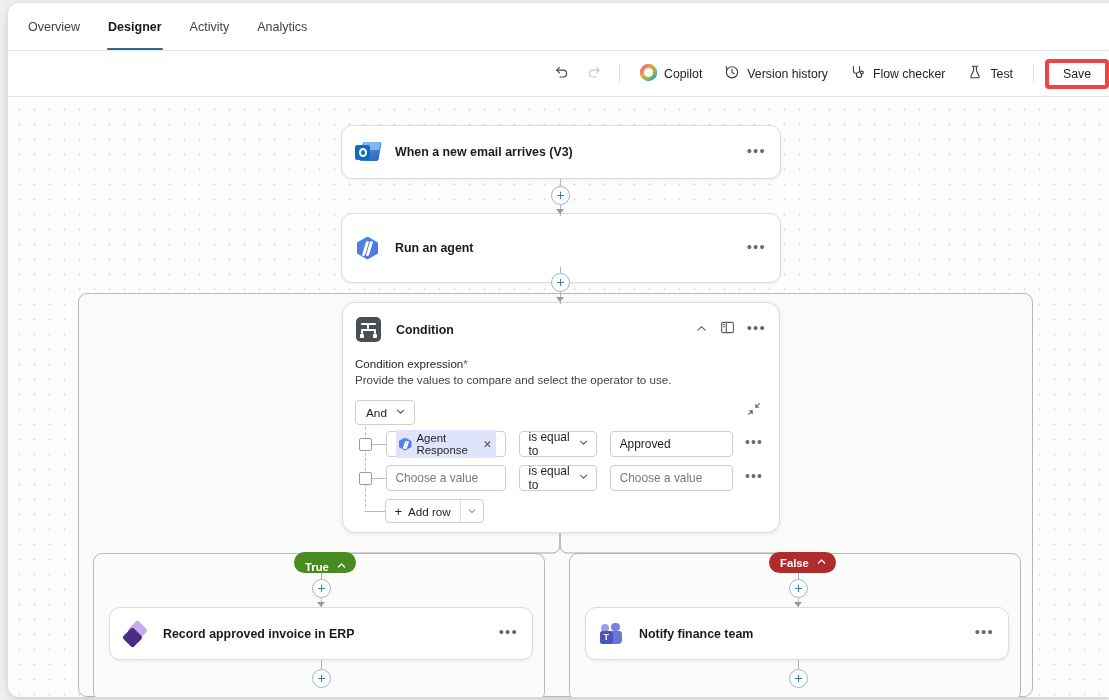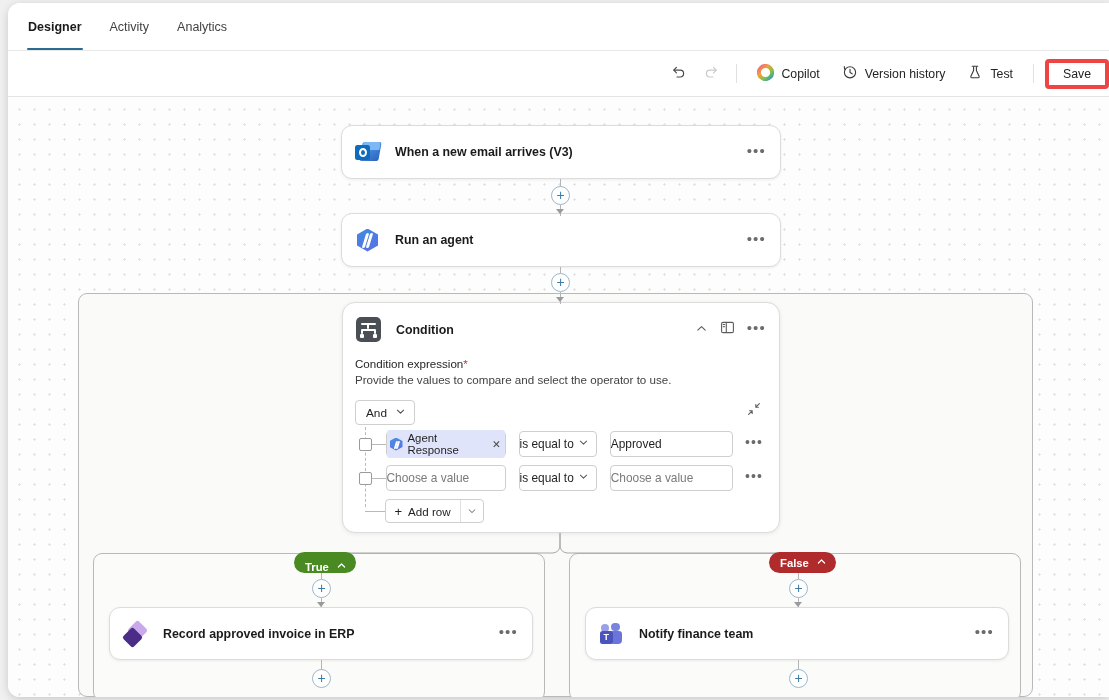--- a/index.html
+++ b/index.html
@@ -301,21 +301,21 @@
     z-index: 2;
     margin-left: -6.5px;
   }
   .connector { width: 14px; height: 1px; background: #b9b9b9; flex: none; }
   .fld {
     height: 26px;
     border: 1px solid #cfcfcf;
     border-radius: 4px;
     background: #fff;
     display: flex; align-items: center;
-    padding: 0 0;
+    padding: 0 9px;
     font-size: 11.9px;
     cursor: text;
   }
   .fld-left { width: 123px; }
   .fld-op { width: 80px; justify-content: space-between; padding-right: 7px; cursor: pointer; }
   .fld-right { width: 126px; text-align: center; }
   .ph { color: #7a7a7a; }
   .val { color: #1f1f1f; }
   .gap { width: 13px; }
   .row-ellipsis {
@@ -405,20 +405,23 @@
   svg.edge { position: absolute; overflow: visible; z-index: 1; }
 
   .chev { display: inline-block; }
 </style>
 </head>
 <body>
 
 <div class="app-frame">
 
   <div class="tabstrip">
+    <div class="tab">
+      <span>Overview</span>
+    </div>
     <div class="tab active">
       <span>Designer</span>
     </div>
     <div class="tab">
       <span>Activity</span>
     </div>
     <div class="tab">
       <span>Analytics</span>
     </div>
   </div>
@@ -467,20 +470,30 @@
       <span>
         <svg width="16" height="16" viewBox="0 0 16 16" fill="none">
           <circle cx="8" cy="8.3" r="5.6" stroke="#3b3b3b" stroke-width="1.1"></circle>
           <path d="M8 5.2v3.2l2.2 1.4" stroke="#3b3b3b" stroke-width="1.1" stroke-linecap="round"></path>
           <path d="M2.6 5.1 2.3 2.6" stroke="#3b3b3b" stroke-width="1.1" stroke-linecap="round"></path>
         </svg>
       </span>
       <span>Version history</span>
     </div>
 
+    <div class="cbtn">
+      <span>
+        <svg width="16" height="16" viewBox="0 0 16 16" fill="none">
+          <path d="M3.4 2.6v3.6a3.1 3.1 0 0 0 6.2 0V2.6" stroke="#3b3b3b" stroke-width="1.1" stroke-linecap="round"></path>
+          <path d="M6.5 9.3v1.6a2.6 2.6 0 0 0 5.2 0v-.9" stroke="#3b3b3b" stroke-width="1.1" stroke-linecap="round"></path>
+          <circle cx="11.8" cy="8.6" r="1.5" stroke="#3b3b3b" stroke-width="1.1"></circle>
+        </svg>
+      </span>
+      <span>Flow checker</span>
+    </div>
 
     <div class="cbtn">
       <span>
         <svg width="16" height="16" viewBox="0 0 16 16" fill="none">
           <path d="M5.2 2.3h5.6" stroke="#3b3b3b" stroke-width="1.1" stroke-linecap="round"></path>
           <path d="M6.6 2.4v4L3.9 12.2a1 1 0 0 0 .9 1.5h6.4a1 1 0 0 0 .9-1.5L9.4 6.4v-4" stroke="#3b3b3b" stroke-width="1.1" stroke-linejoin="round"></path>
         </svg>
       </span>
       <span>Test</span>
     </div>
@@ -510,21 +523,21 @@
       </span>
       <span class="node-title">When a new email arrives (V3)</span>
       <span class="ellipsis">•••</span>
     </div>
 
     <div class="vline" style="left:552px; top:82px; height:19px;"></div>
     <div class="plus" style="left:543px; top:89px;">+</div>
     <div class="vline" style="left:552px; top:108px; height:11px;"></div>
     <div class="arrowhead" style="left:548px; top:112px;"></div>
 
-    <div class="node" style="left:333px; top:116px; width:440px; height:54px;align-items:center;">
+    <div class="node" style="left:333px; top:116px; width:440px; height:70px;align-items:center;">
       <span class="ic ic-agent">
         <span class="hexa"></span>
           <span class="sl sl1"></span>
           <span class="sl sl2"></span>
       </span>
       <span class="node-title">Run an agent</span>
       <span class="ellipsis">•••</span>
     </div>
 
     <div class="vline" style="left:552px; top:170px; height:18px;"></div>

